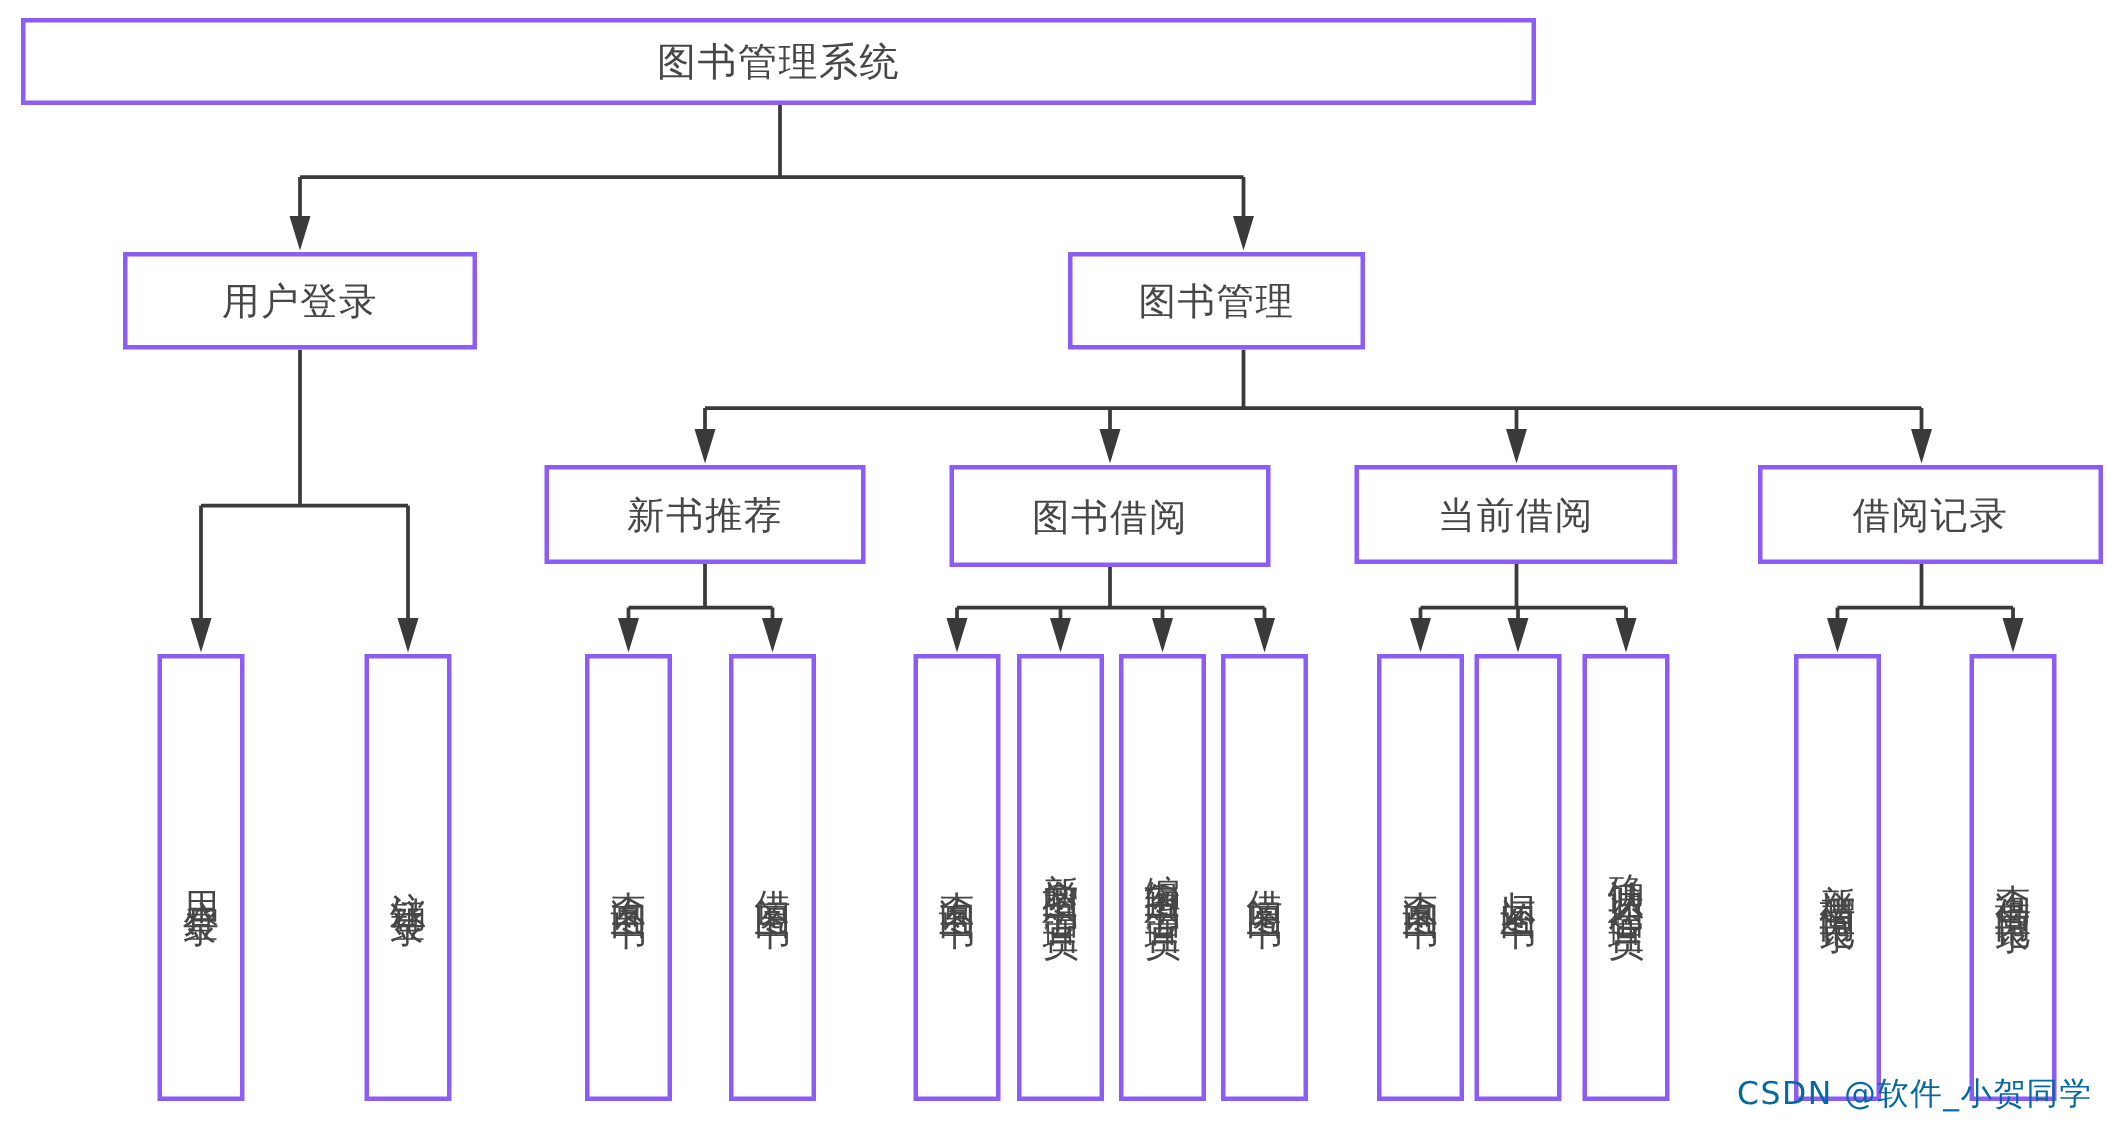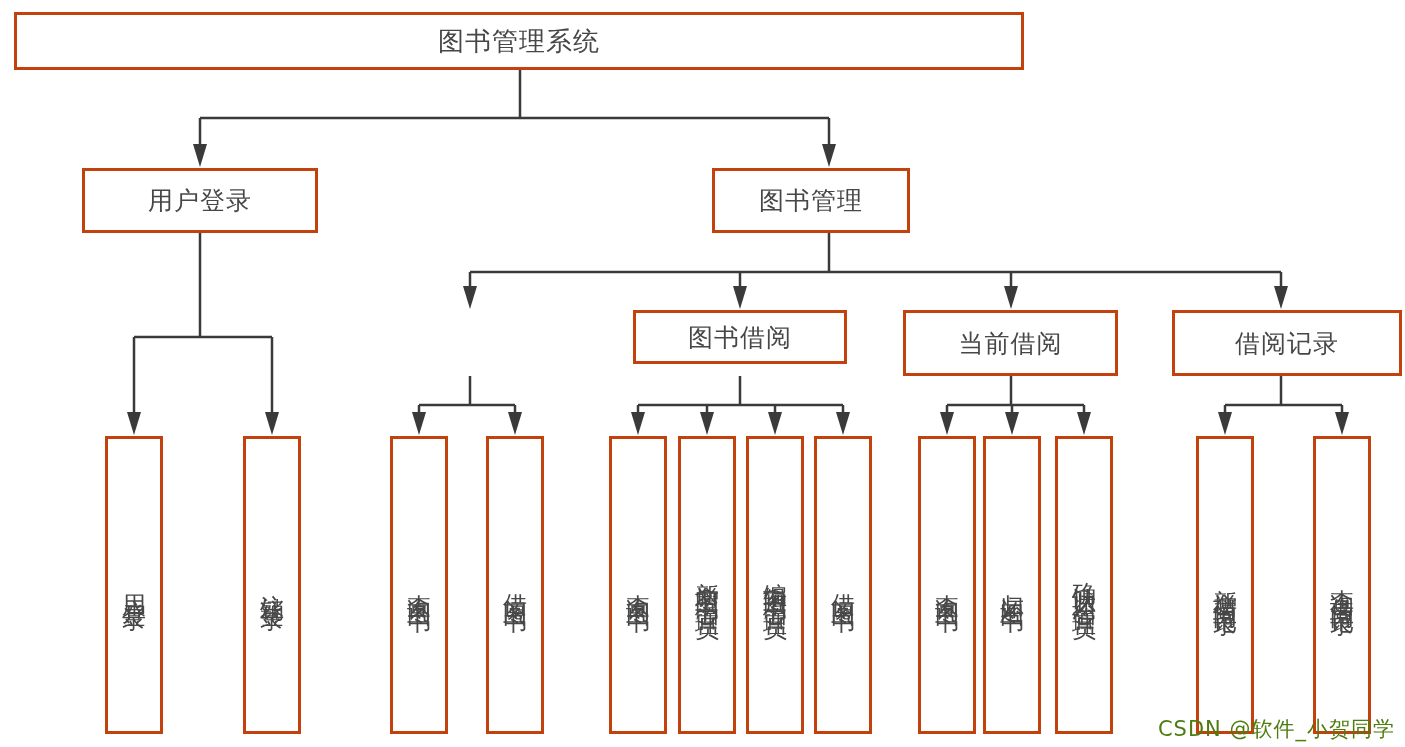--- a/index.html
+++ b/index.html
@@ -15,34 +15,34 @@
     position: absolute;
     left: 0; top: 0;
     width: 1405px; height: 747px;
     z-index: 1;
   }
   .c-line { stroke: #3a3a3a; stroke-width: 2.5; fill: none; }
   .c-arrow { fill: #3a3a3a; stroke: none; }
   .box {
     position: absolute;
     box-sizing: border-box;
-    border: 3px solid #c2410c;
+    border: 3px solid #8b5cf6;
     background: #ffffff;
     color: #474747;
     display: flex;
     align-items: center;
     justify-content: center;
     z-index: 2;
   }
   .hbox { font-size: 25px; letter-spacing: 1px; white-space: nowrap; }
   .root  { left: 14px;   top: 12px;  width: 1010px; height: 58px; font-size: 26px; }
   .n-user-login   { left: 82px;   top: 168px; width: 236px; height: 65px; }
   .n-book-mgmt    { left: 712px;  top: 168px; width: 198px; height: 65px; }
   .n-new-books    { left: 363px;  top: 310px; width: 214px; height: 66px; }
-  .n-book-borrow  { left: 633px;  top: 310px; width: 214px; height: 54px; }
+  .n-book-borrow  { left: 633px;  top: 310px; width: 214px; height: 68px; }
   .n-cur-borrow   { left: 903px;  top: 310px; width: 215px; height: 66px; }
   .n-records      { left: 1172px; top: 310px; width: 230px; height: 66px; }
   .leaf {
     top: 436px;
     width: 58px;
     height: 298px;
     border-width: 3px;
   }
   .leaf span {
     writing-mode: vertical-rl;
@@ -51,21 +51,21 @@
     letter-spacing: 5px;
     line-height: 1;
     white-space: nowrap;
   }
   .watermark {
     position: absolute;
     right: 10px;
     bottom: 4px;
     font-size: 21px;
     letter-spacing: 1px;
-    color: #4d7c0f;
+    color: #0369a1;
     z-index: 5;
     white-space: nowrap;
   }
 </style>
 </head>
 <body>
 
 <div class="canvas">
 
   <svg class="connectors" viewBox="0 0 1405 747" xmlns="http://www.w3.org/2000/svg">
@@ -135,20 +135,21 @@
       <polygon class="c-arrow" points="1218,412 1232,412 1225,435"></polygon>
       <polygon class="c-arrow" points="1335,412 1349,412 1342,435"></polygon>
     </g>
   </svg>
 
   <div class="box hbox root">图书管理系统</div>
 
   <div class="box hbox n-user-login">用户登录</div>
   <div class="box hbox n-book-mgmt">图书管理</div>
 
+  <div class="box hbox n-new-books">新书推荐</div>
   <div class="box hbox n-book-borrow">图书借阅</div>
   <div class="box hbox n-cur-borrow">当前借阅</div>
   <div class="box hbox n-records">借阅记录</div>
 
   <div class="box leaf" style="left:105px">
     <span>用户登录</span>
   </div>
   <div class="box leaf" style="left:243px">
     <span>注销登录</span>
   </div>

